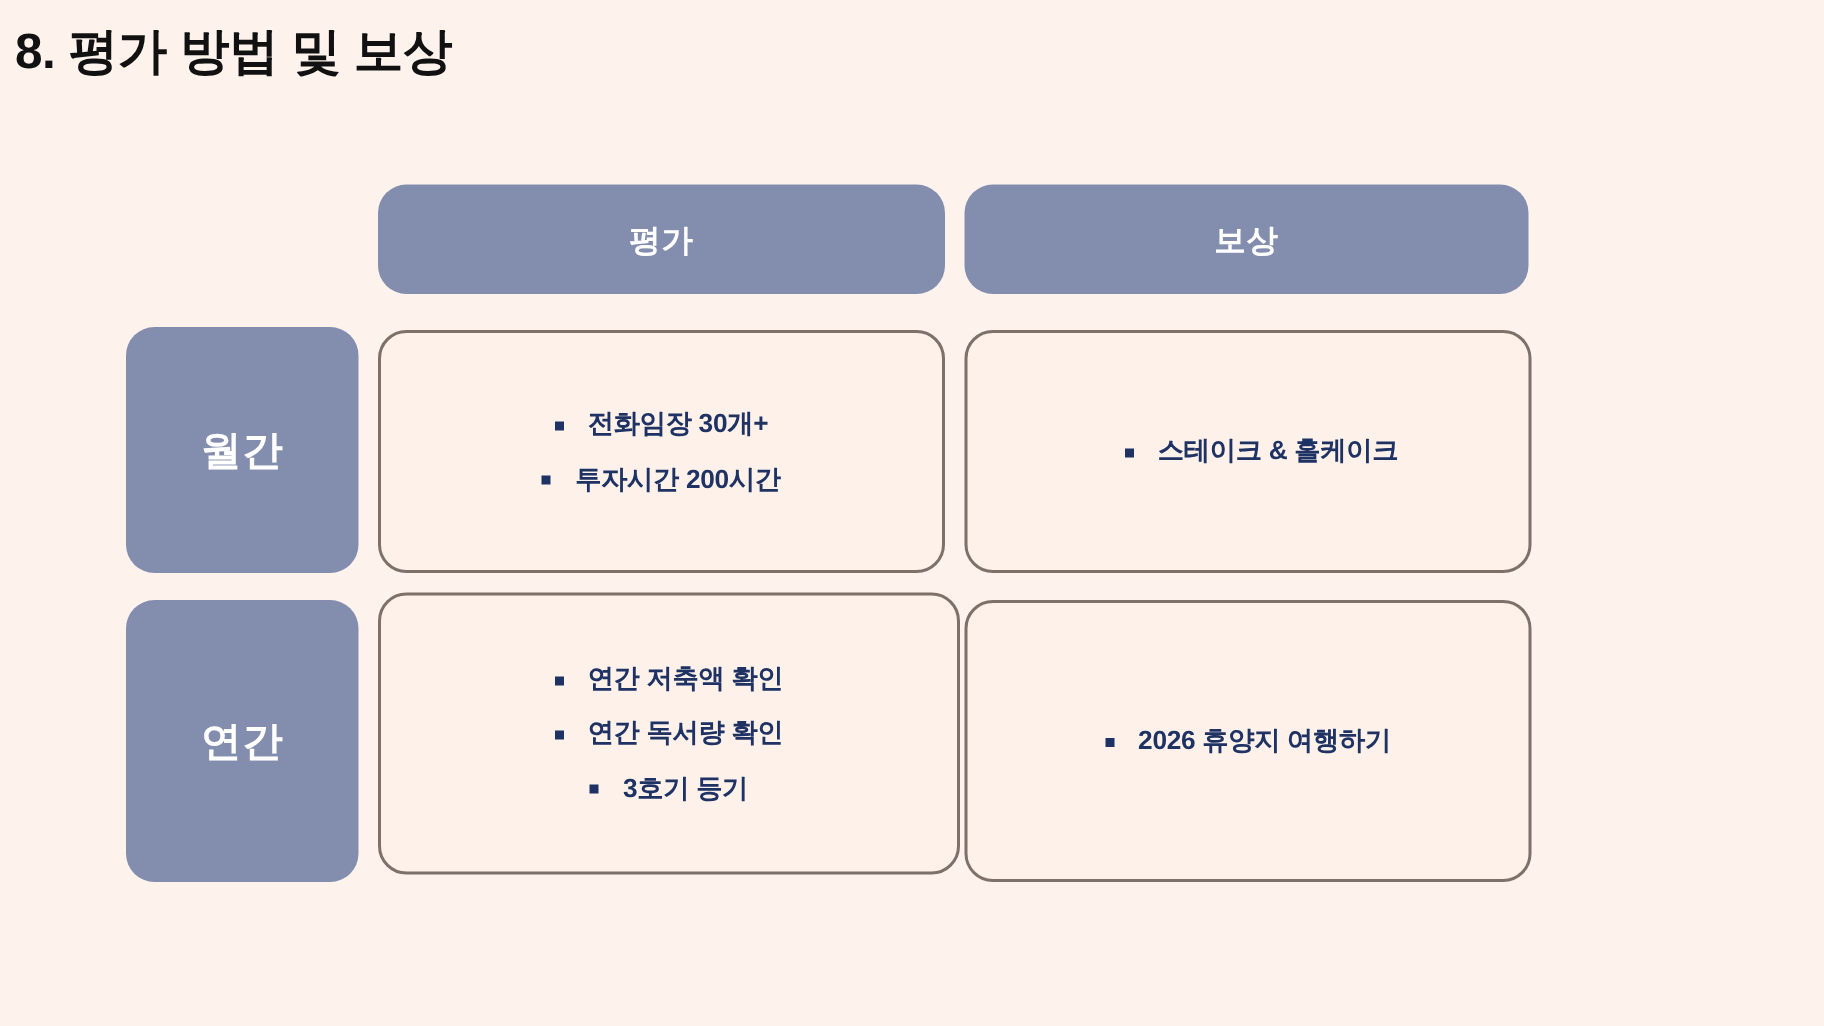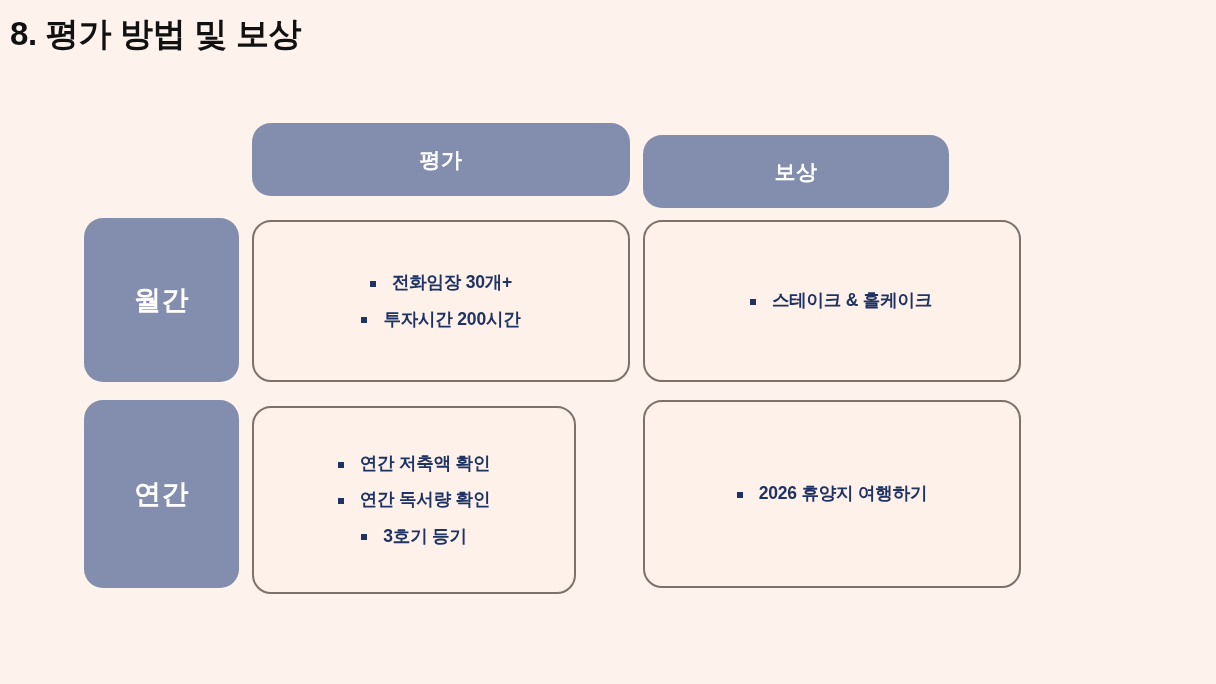--- a/index.html
+++ b/index.html
@@ -109,28 +109,28 @@
     height: 6px;
     background: #1e3263;
     flex: 0 0 auto;
     margin-right: 16px;
     position: relative;
     top: 1px;
   }
 
   
   .hdr-eval   { left: 168px; top: 0px;   width: 378px; height: 73px; }
-  .hdr-reward { left: 559px; top: 12px;   width: 306px; height: 73px; }
+  .hdr-reward { left: 559px; top: 0px;   width: 376px; height: 73px; }
 
   .row1-label { left: 0px;   top: 95px;  width: 155px; height: 164px; }
   .row1-eval  { left: 168px; top: 97px;  width: 378px; height: 162px; }
   .row1-rew   { left: 559px; top: 97px;  width: 378px; height: 162px; padding-left: 28px; }
 
   .row2-label { left: 0px;   top: 277px; width: 155px; height: 188px; }
-  .row2-eval  { left: 168px; top: 283px; width: 324px; height: 188px; }
+  .row2-eval  { left: 168px; top: 272px; width: 388px; height: 188px; }
   .row2-rew   { left: 559px; top: 277px; width: 378px; height: 188px; }
 </style>
 </head>
 <body>
 
 <div class="slide-title">8. 평가 방법 및 보상</div>
 
 <div class="matrix">
 
   <div class="cell col-header hdr-eval">

